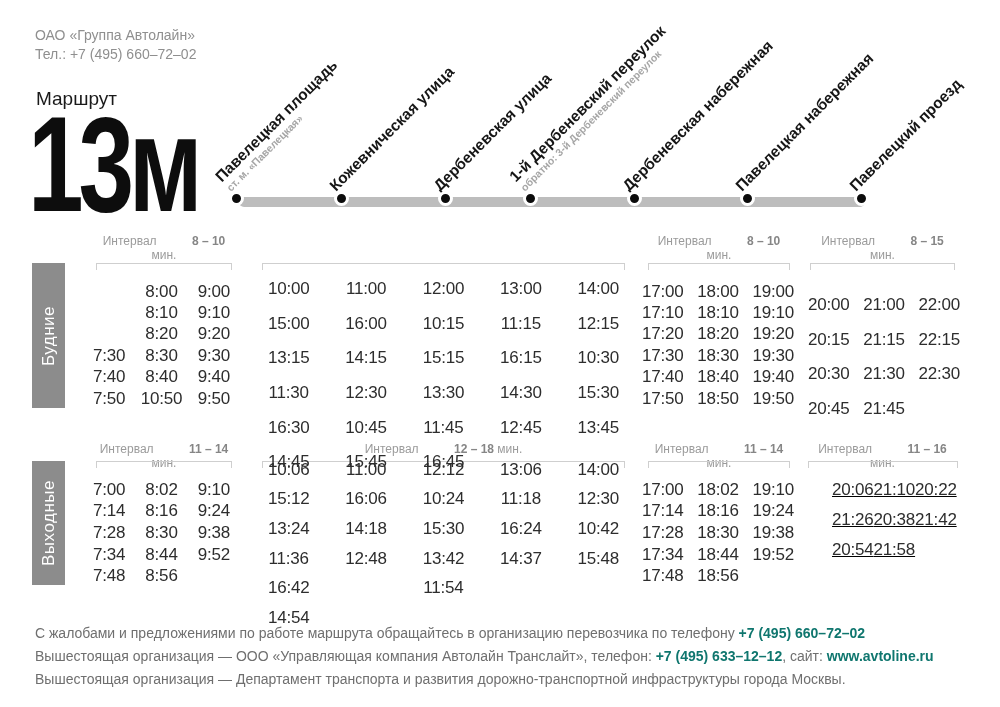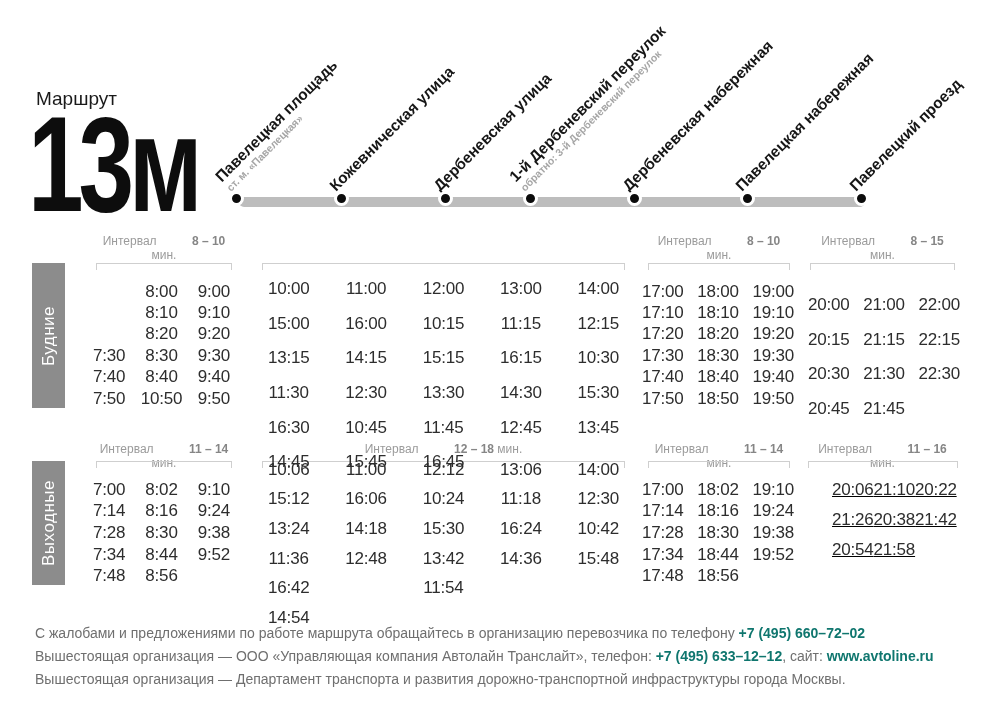--- a/index.html
+++ b/index.html
@@ -53,20 +53,24 @@
   .ge3 { left:832px; top:475px; width:104px; grid-template-columns:repeat(3,1fr); grid-auto-rows:30px;text-decoration:underline; }
   
   .footer { position:absolute; left:35px; top:622px; font-size:14px; line-height:23px; color:#6f6f6f; }
   .footer b { color:#0f766e; }
 </style>
 </head>
 <body>
 
 <div class="page">
 
+  <div class="company-block">
+    <div>ОАО «Группа Автолайн»</div>
+    <div>Тел.: +7 (495) 660–72–02</div>
+  </div>
   <div class="route-word">Маршрут</div>
   <div class="route-number">13м</div>
 
   <div class="route-bar"></div>
   <div class="stop-dot" style="left:229px"></div>
   <div class="stop-dot" style="left:334px"></div>
   <div class="stop-dot" style="left:438px"></div>
   <div class="stop-dot" style="left:523px"></div>
   <div class="stop-dot" style="left:627px"></div>
   <div class="stop-dot" style="left:740px"></div>
@@ -248,21 +252,21 @@
       <div class="cell">11:18</div>
       <div class="cell">12:30</div>
       <div class="cell">13:24</div>
       <div class="cell">14:18</div>
       <div class="cell">15:30</div>
       <div class="cell">16:24</div>
       <div class="cell">10:42</div>
       <div class="cell">11:36</div>
       <div class="cell">12:48</div>
       <div class="cell">13:42</div>
-      <div class="cell">14:36</div>
+      <div class="cell">14:37</div>
       <div class="cell">15:48</div>
       <div class="cell">16:42</div>
       <div class="cell"></div>
       <div class="cell">11:54</div>
       <div class="cell"></div>
       <div class="cell"></div>
       <div class="cell">14:54</div>
       <div class="cell"></div>
       <div class="cell"></div>
     </div>

